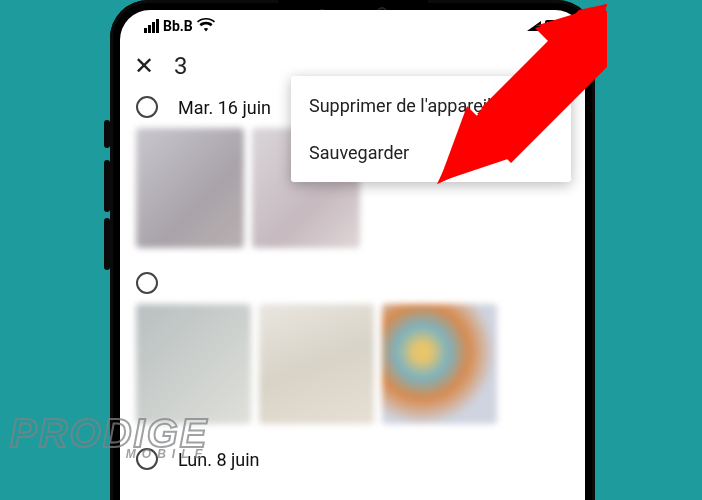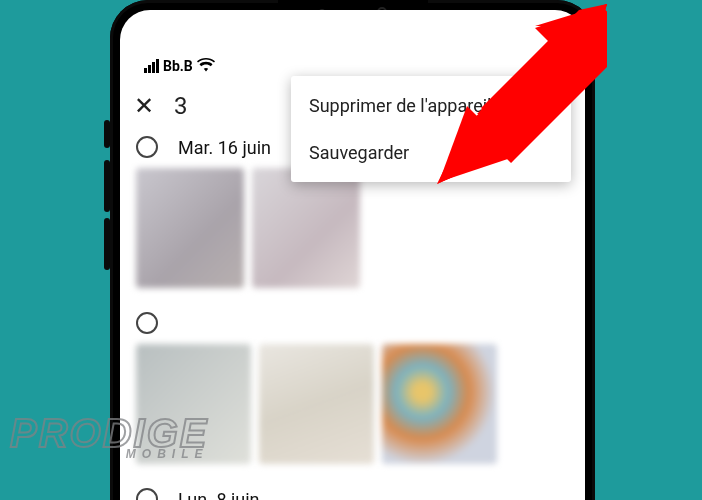--- a/index.html
+++ b/index.html
@@ -56,21 +56,20 @@
 
   .status-bar {
     height: 32px;
     display: flex;
     align-items: center;
     justify-content: space-between;
     padding: 0 16px;
     font-size: 14px;
     font-weight: 700;
     color: #000;
-    margin-top: 40px;
   }
   .status-left { display: flex; align-items: center; gap: 4px; margin-left: 8px;}
   .status-right { display: flex; align-items: center; gap: 4px; }
   .sig-bars { display:inline-flex; align-items:flex-end; gap:1px; }
   .sig-bars span { width:3px; background:#000; display:inline-block; }
   .sig-bars span:nth-child(1){height:5px}
   .sig-bars span:nth-child(2){height:8px}
   .sig-bars span:nth-child(3){height:11px}
   .sig-bars span:nth-child(4){height:14px}
   .wifi { display:inline-block; font-size:16px; line-height:1; }

